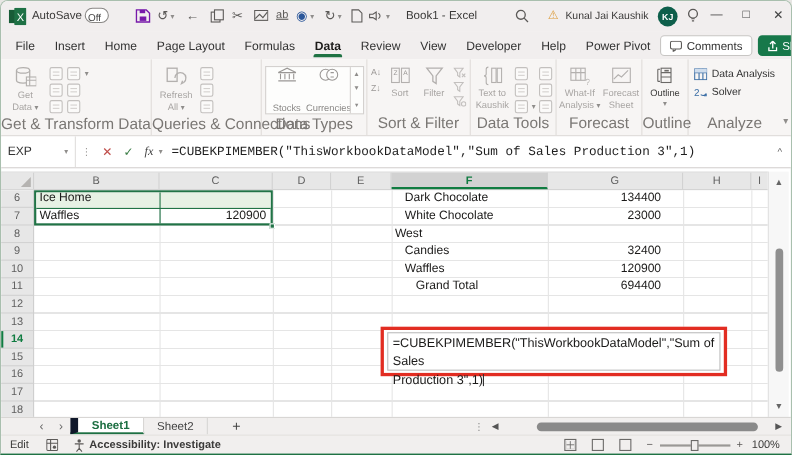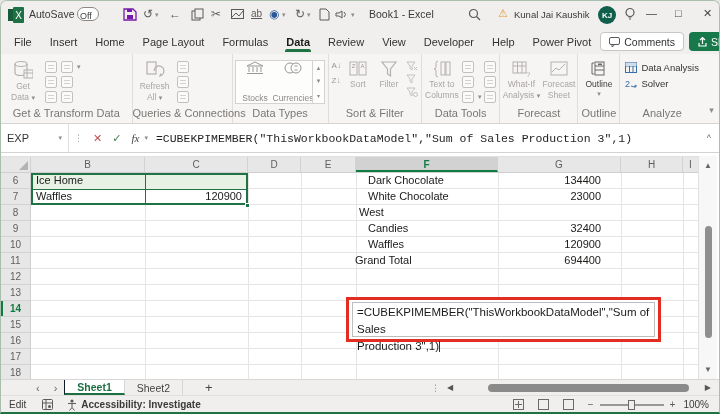--- a/index.html
+++ b/index.html
@@ -32,21 +32,21 @@
           font-size:10.5px; padding:0 8px; }
   .pill.comments { border:1px solid #c8c6c4; background:#fff; color:#333; }
   .pill.share { background:#17784a; color:#fff; }
 
   
   .ribbon { position:absolute; left:0; top:53px; width:100%; height:70px; background:#f7f5f4;
             border-bottom:1px solid #d8d4d2; display:flex; }
   .rgroup { position:relative; height:100%; border-right:1px solid #e0ddda; display:flex;
             flex-direction:column; }
   .rgroup-body { flex:1; display:flex; align-items:flex-start; padding:4px 3px 0 3px; gap:3px; }
-  .rgroup-label { text-align:center; font-size:11px; color:#7a7774; padding-bottom:4px; white-space:nowrap; }
+  .rgroup-label { text-align:center; font-size:14px; color:#7a7774; padding-bottom:4px; white-space:nowrap; }
   .bigbtn { display:flex; flex-direction:column; align-items:center; width:38px; gap:1px; padding-top:2px; }
   .bigbtn .lbl { font-size:8.5px; color:#a8a5a3; text-align:center; line-height:10px; white-space:nowrap; }
   .bigbtn.enabled .lbl { color:#3d3c3b; }
   .minicol { display:flex; flex-direction:column; gap:3px; padding-top:3px; }
   .minirow { display:flex; gap:4px; align-items:center; }
   .mini-ic { width:12px; height:12px; border:1px solid #c3c0be; border-radius:2px; background:#fbfaf9; position:relative; }
   .mini-ic::after{ content:""; position:absolute; left:2px; top:3px; right:2px; height:1px; background:#d4d1cf;
                    box-shadow:0 3px 0 #d4d1cf; }
   .chev { font-size:7px; color:#8f8d8b; }
   .gallery { border:1px solid #d4d1cf; background:#fdfdfc; display:flex; height:44px; margin-top:2px; }
@@ -103,21 +103,21 @@
              border-left:1px solid #e0e0e0; }
   .vthumb { position:absolute; left:6px; top:70px; width:7px; height:112px; background:#8f8f8f; border-radius:4px; }
   .sarrow { position:absolute; left:0; width:100%; text-align:center; font-size:8px; color:#666; }
 
   
   .sheetrow { position:absolute; left:0; top:378px; width:100%; height:16px; background:#f1efee;
               border-top:1px solid #d8d6d4; display:flex; align-items:center; }
   .navarr { font-size:11px; color:#666; padding:0 7px; }
   .stab { font-size:10.5px; padding:0 12px; height:100%; display:flex; align-items:center; }
   .stab.active { background:#fff; color:#1d6f42; font-weight:bold; border-bottom:2px solid #1d6f42;
-                 border-left:1px solid #0f172a; border-right:1px solid #d8d6d4; }
+                 border-left:7px solid #0f172a; border-right:1px solid #d8d6d4; }
   .stab.inactive { color:#444; border-right:1px solid #d8d6d4; }
   .hthumb { position:absolute; left:487px; top:4px; width:201px; height:8px; background:#8a8a8a; border-radius:4px; }
   .htrack { position:absolute; left:444px; top:0; width:268px; height:16px; }
 
   
   .statusbar { position:absolute; left:0; top:394px; width:100%; height:18px; background:#f1efee;
                border-top:1px solid #e1dfdd; display:flex; align-items:center; font-size:10px; color:#3b3a39; }
   .viewic { width:11px; height:11px; border:1px solid #6b6a68; margin-left:14px; position:relative; }
   .viewic.grid::after { content:""; position:absolute; inset:1px; background:
       linear-gradient(#6b6a68 1px, transparent 1px) 0 3px/100% 4px,
@@ -366,21 +366,21 @@
 
     <div class="rgroup" style="width:82px;">
       <div class="rgroup-body">
         <div class="bigbtn" style="width:34px;">
           <svg width="18" height="18">
               <path d="M5 1 q-2 0 -2 2 v4 q0 2 -2 2 q2 0 2 2 v4 q0 2 2 2" fill="none" stroke="#b3b0ae"></path>
               <rect x="8" y="2" width="4" height="13" fill="none" stroke="#b3b0ae"></rect>
               <rect x="13" y="2" width="4" height="13" fill="none" stroke="#b3b0ae"></rect>
             </svg>
           <span class="lbl">Text to</span>
-          <span class="lbl">Columns</span>
+          <span class="lbl">Kaushik</span>
         </div>
         <div class="minicol">
           <span class="mini-ic"></span>
           <span class="mini-ic"></span>
           <div class="minirow">
               <span class="mini-ic"></span>
               <span class="chev">▾</span>
             </div>
         </div>
         <div class="minicol">
@@ -523,21 +523,21 @@
 
     <div class="cell" style="left:367px;top:0;width:128px;">Dark Chocolate</div>
     <div class="cell num" style="left:497px;top:0;width:103px;">134400</div>
     <div class="cell" style="left:367px;top:16px;width:128px;">White Chocolate</div>
     <div class="cell num" style="left:497px;top:16px;width:103px;">23000</div>
     <div class="cell" style="left:358px;top:32px;width:137px;">West</div>
     <div class="cell" style="left:367px;top:48px;width:128px;">Candies</div>
     <div class="cell num" style="left:497px;top:48px;width:103px;padding-left:12px;">32400</div>
     <div class="cell" style="left:367px;top:64px;width:128px;">Waffles</div>
     <div class="cell num" style="left:497px;top:64px;width:103px;">120900</div>
-    <div class="cell" style="left:354px;top:80px;width:137px;">Grand Total</div>
+    <div class="cell" style="left:377px;top:80px;width:137px;">Grand Total</div>
     <div class="cell num" style="left:497px;top:80px;width:103px;">694400</div>
 
     <div class="annotation">
       <div class="inner">
         <span>=CUBEKPIMEMBER("ThisWorkbookDataModel","Sum of Sales</span><br>
         <span>Production 3",1)</span><span class="caret"></span>
       </div>
     </div>
   </div>
 

